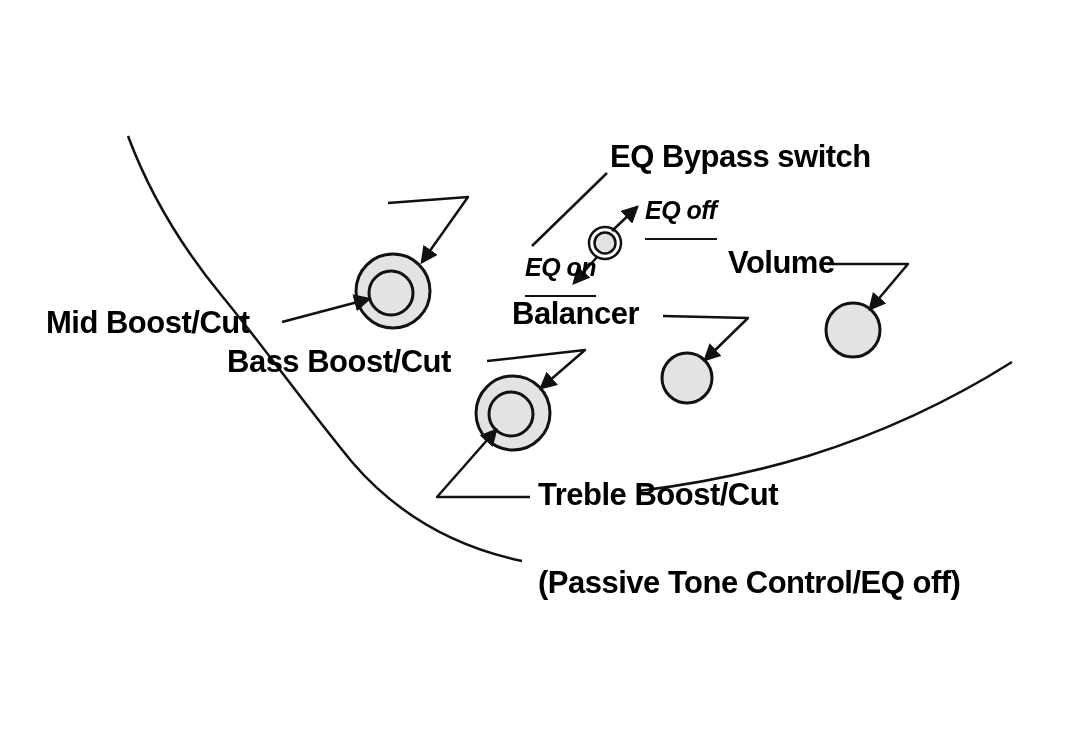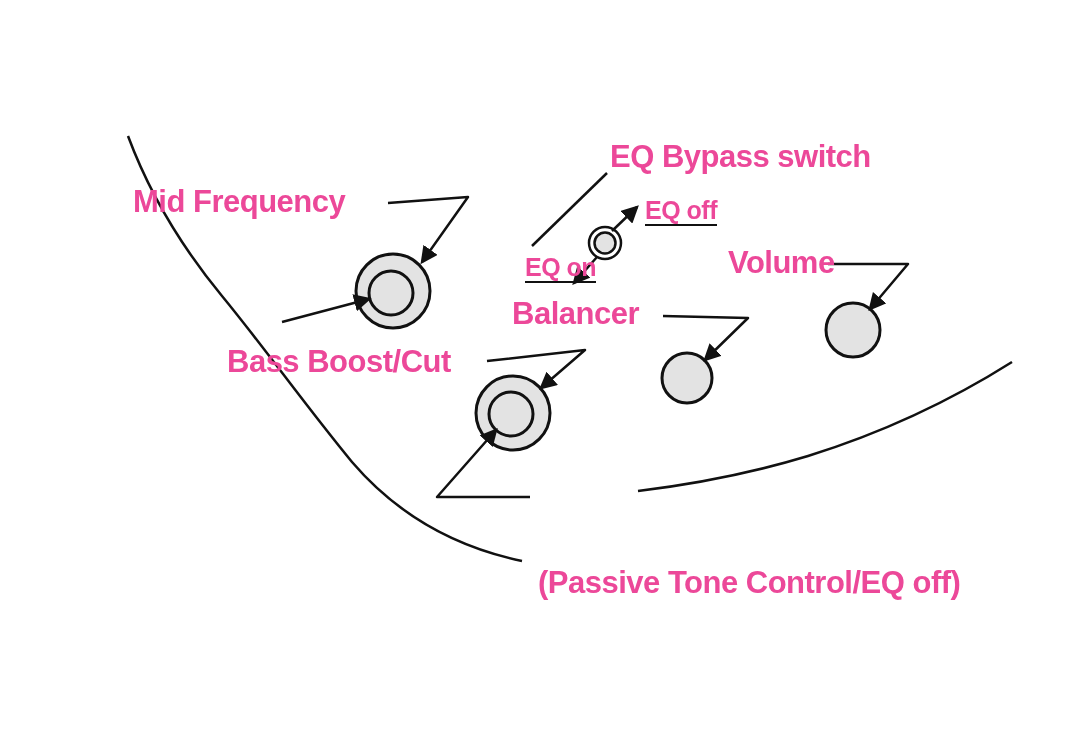--- a/index.html
+++ b/index.html
@@ -18,30 +18,31 @@
   .diagram-svg {
     position: absolute;
     left: 0;
     top: 0;
     width: 1080px;
     height: 730px;
   }
   .lbl {
     position: absolute;
     font-weight: bold;
-    color: #ec4899;
+    color: #000000;
     white-space: nowrap;
     font-size: 31px;
     line-height: 1.05;
     letter-spacing: -0.5px;
   }
   .lbl-small {
     font-size: 25px;
     border-bottom: 2.5px solid #111111;
-    padding-bottom: 1px;
+    padding-bottom: 15px;
+    font-style: italic;
   }
 </style>
 </head>
 <body>
 
 <div class="canvas">
 
   <svg class="diagram-svg" viewBox="0 0 1080 730">
     <defs>
       <marker id="arr" viewBox="0 0 10 10" refX="8.5" refY="5" markerWidth="7" markerHeight="7" orient="auto-start-reverse">
@@ -71,31 +72,32 @@
     <polyline points="282,322 369,299" fill="none" stroke="#111111" stroke-width="2.5" marker-end="url(#arr)"></polyline>
     <polyline points="487,361 585,350 541,388" fill="none" stroke="#111111" stroke-width="2.5" stroke-linejoin="round" marker-end="url(#arr)"></polyline>
     <line x1="607" y1="173" x2="532" y2="246" stroke="#111111" stroke-width="2.5"></line>
     <line x1="612" y1="231" x2="637" y2="207" stroke="#111111" stroke-width="2.5" marker-end="url(#arr)"></line>
     <line x1="597" y1="257" x2="574" y2="283" stroke="#111111" stroke-width="2.5" marker-end="url(#arr)"></line>
     <polyline points="828,264 908,264 870,309" fill="none" stroke="#111111" stroke-width="2.5" stroke-linejoin="round" marker-end="url(#arr)"></polyline>
     <polyline points="663,316 748,318 705,360" fill="none" stroke="#111111" stroke-width="2.5" stroke-linejoin="round" marker-end="url(#arr)"></polyline>
     <polyline points="530,497 437,497 496,430" fill="none" stroke="#111111" stroke-width="2.5" stroke-linejoin="round" marker-end="url(#arr)"></polyline>
   </svg>
 
-  <div class="lbl" style="left:133px; top:186px;">Mid Frequency</div>
 
+  <div class="lbl" style="left:46px; top:307px;">Mid Boost/Cut</div>
 
   <div class="lbl" style="left:227px; top:346px;text-align:center;">Bass Boost/Cut</div>
 
   <div class="lbl" style="left:610px; top:141px;">EQ Bypass switch</div>
 
   <div class="lbl lbl-small" style="left:645px; top:197px;">EQ off</div>
 
   <div class="lbl lbl-small" style="left:525px; top:254px;">EQ on</div>
 
   <div class="lbl" style="left:698px; top:247px;margin-left:30px;">Volume</div>
 
   <div class="lbl" style="left:512px; top:298px;">Balancer</div>
 
+  <div class="lbl" style="left:538px; top:479px;">Treble Boost/Cut</div>
 
   <div class="lbl" style="left:538px; top:527px;margin-top:40px;">(Passive Tone Control/EQ off)</div>
 
 </div>
 
 </body></html>

